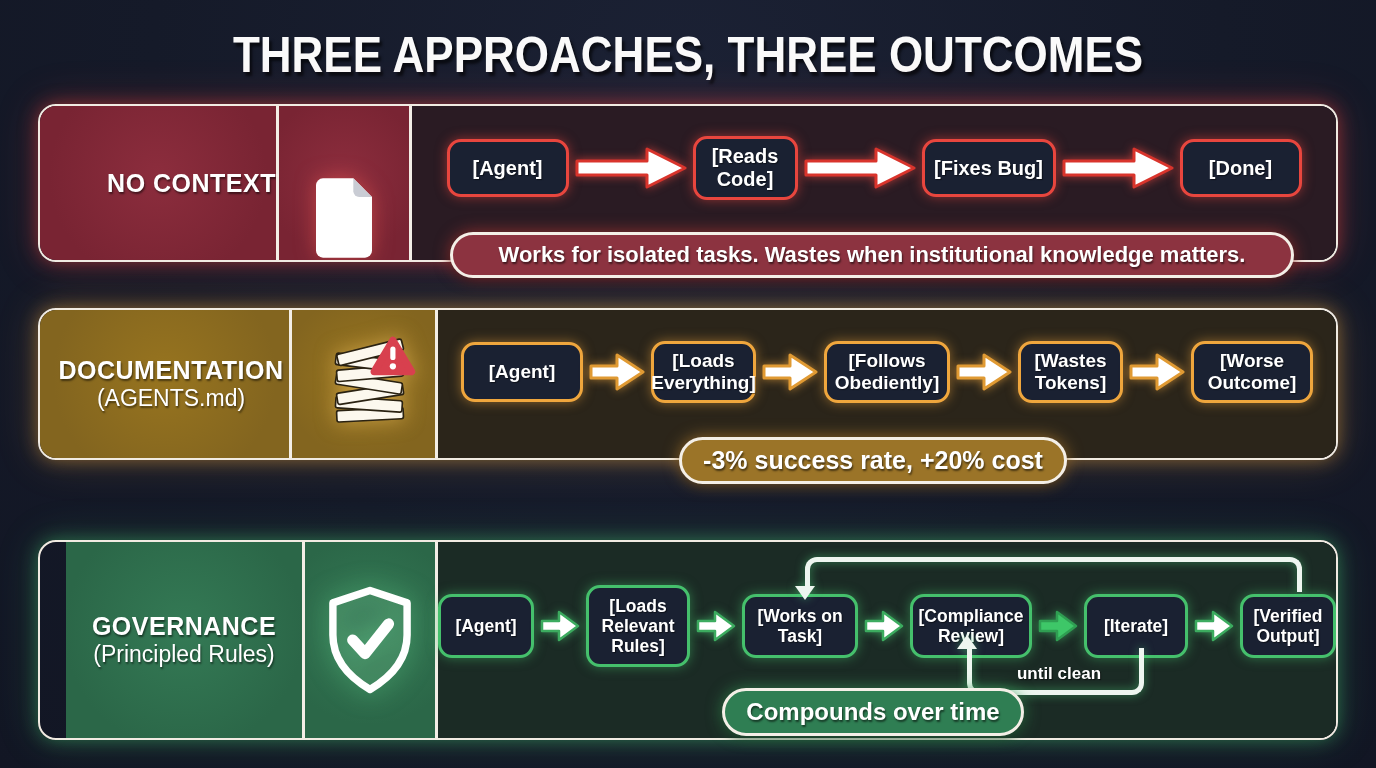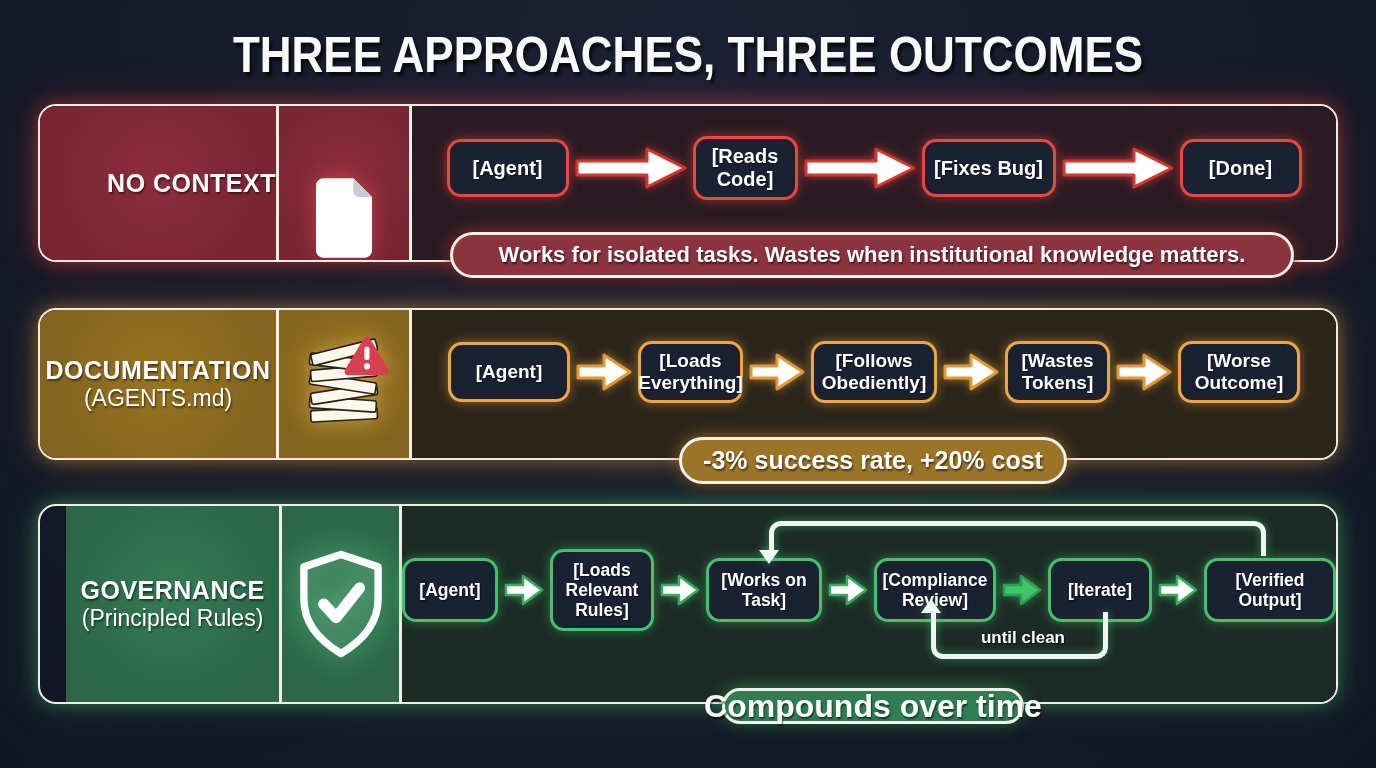--- a/index.html
+++ b/index.html
@@ -15,48 +15,48 @@
     transform:scaleX(.88);text-shadow:3px 4px 3px rgba(0,0,0,.6);
     white-space:nowrap;
   }
   
   .panel{
     position:absolute;left:38px;width:1300px;display:flex;box-sizing:border-box;
     border:2.5px solid #f1ebe2;border-radius:18px;overflow:hidden;
   }
   .p1{top:104px;height:158px;box-shadow:0 0 18px rgba(231,66,60,.5),0 0 44px rgba(231,66,60,.22);}
   .p2{top:308px;height:152px;box-shadow:0 0 18px rgba(239,166,61,.45),0 0 44px rgba(239,166,61,.2);}
-  .p3{top:504px;height:200px;box-shadow:0 0 18px rgba(69,192,108,.45),0 0 44px rgba(69,192,108,.2);padding-left:26px;}
+  .p3{top:540px;height:200px;box-shadow:0 0 18px rgba(69,192,108,.45),0 0 44px rgba(69,192,108,.2);padding-left:26px;}
   .zone-label{width:236px;display:flex;flex-direction:column;align-items:center;justify-content:center;text-align:center;}
   .zone-icon{width:130px;display:flex;align-items:center;justify-content:center;}
   .zone-flow{flex:1;position:relative;}
   .divider{width:3px;background:#f3eee6;}
   .p1 .zone-label,.p1 .zone-icon{background:radial-gradient(circle at 50% 45%, #8c2d3d 0%, #792433 75%);align-items:flex-end;}
   .p1 .zone-flow{background:#2a1b23;}
-  .p2 .zone-label,.p2 .zone-icon{background:radial-gradient(circle at 50% 45%, #97741f 0%, #83651f 75%);}
+  .p2 .zone-label,.p2 .zone-icon{background:radial-gradient(circle at 50% 45%, #97741f 0%, #83651f 75%);padding-left:13px;}
   .p2 .zone-flow{background:#2b251a;}
   .p3 .zone-label,.p3 .zone-icon{background:radial-gradient(circle at 50% 45%, #347a55 0%, #2b6748 75%);}
   .p3 .zone-flow{background:#1b2b25;}
   .label-main{font-size:25px;font-weight:800;letter-spacing:.5px;text-shadow:1px 2px 2px rgba(0,0,0,.5);}
   .label-sub{font-size:23px;font-weight:400;margin-top:0;text-shadow:1px 2px 2px rgba(0,0,0,.5);}
   
   .flow-row{display:flex;align-items:center;justify-content:center;gap:6px;}
   .p1 .flow-row{padding-top:24px;min-height:76px;}
   .p2 .flow-row{padding-top:24px;min-height:76px;}
   .p3 .flow-row{padding-top:36px;min-height:96px;}
   .fbox{
     background:#1a2132;border:3px solid;border-radius:14px;box-sizing:border-box;
     display:flex;align-items:center;justify-content:center;text-align:center;
     font-weight:700;line-height:1.15;padding:6px 8px;color:#fff;
     text-shadow:1px 1px 1px rgba(0,0,0,.5);
   }
   .p1 .fbox{border-color:#e8463e;font-size:20px;min-height:58px;box-shadow:0 0 12px rgba(232,70,62,.55);}
   .p2 .fbox{border-color:#efa63d;font-size:19px;min-height:60px;box-shadow:0 0 12px rgba(239,166,61,.5);}
   .p3 .fbox{border-color:#45c06c;font-size:17.5px;min-height:64px;padding:8px 6px;box-shadow:0 0 12px rgba(69,192,108,.5);}
-  .fw96{width:96px}.fw102{width:116px}.fw104{width:104px}.fw108{width:132px}.fw122{width:122px}.fw124{width:105px}.fw126{width:126px}.fw134{width:134px}
+  .fw96{width:96px}.fw102{width:116px}.fw104{width:104px}.fw108{width:96px}.fw122{width:122px}.fw124{width:105px}.fw126{width:126px}.fw134{width:134px}
   .arrow{flex:0 0 auto;}
   .arrow path{fill:#ffffff;stroke-linejoin:round;}
   .p1 .arrow path{stroke:#d9342c;stroke-width:3;}
   .p1 .arrow{filter:drop-shadow(0 0 5px rgba(232,70,62,.7));}
   .p2 .arrow path{stroke:#e09a33;stroke-width:3;}
   .p2 .arrow{filter:drop-shadow(0 0 5px rgba(239,166,61,.65));}
   .p3 .arrow path{stroke:#3cab5f;stroke-width:2.5;}
   .p3 .arrow{filter:drop-shadow(0 0 5px rgba(69,192,108,.65));}
   .p3 .arrow.agreen path{fill:#3ec768;stroke:#2f9e52;}
   
@@ -88,21 +88,21 @@
   .pill{
     position:absolute;z-index:6;box-sizing:border-box;
     border:3px solid #f4efe7;border-radius:40px;
     display:flex;align-items:center;justify-content:center;
     font-weight:700;color:#fff;text-shadow:1px 2px 2px rgba(0,0,0,.55);white-space:nowrap;
   }
   .pill1{left:450px;top:232px;width:844px;height:46px;font-size:22px;background:#8c3340;
          box-shadow:0 0 16px rgba(232,70,62,.55),0 4px 10px rgba(0,0,0,.45);}
   .pill2{left:679px;top:437px;width:388px;height:47px;font-size:25px;background:#9b7428;
          box-shadow:0 0 16px rgba(239,166,61,.55),0 4px 10px rgba(0,0,0,.45);}
-  .pill3{left:722px;top:688px;width:302px;height:36px;font-size:32px;background:#2f7e53;
+  .pill3{left:722px;top:688px;width:302px;height:48px;font-size:24px;background:#2f7e53;
          box-shadow:0 0 16px rgba(69,192,108,.55),0 4px 10px rgba(0,0,0,.45);}
   
   .icon-doc{filter:drop-shadow(0 0 10px rgba(240,90,80,.55));}
   .icon-stack{filter:drop-shadow(0 0 10px rgba(250,200,100,.5));}
   .icon-shield{filter:drop-shadow(0 0 12px rgba(110,230,150,.5));}
 </style>
 </head>
 <body>
 
 <div class="canvas">

